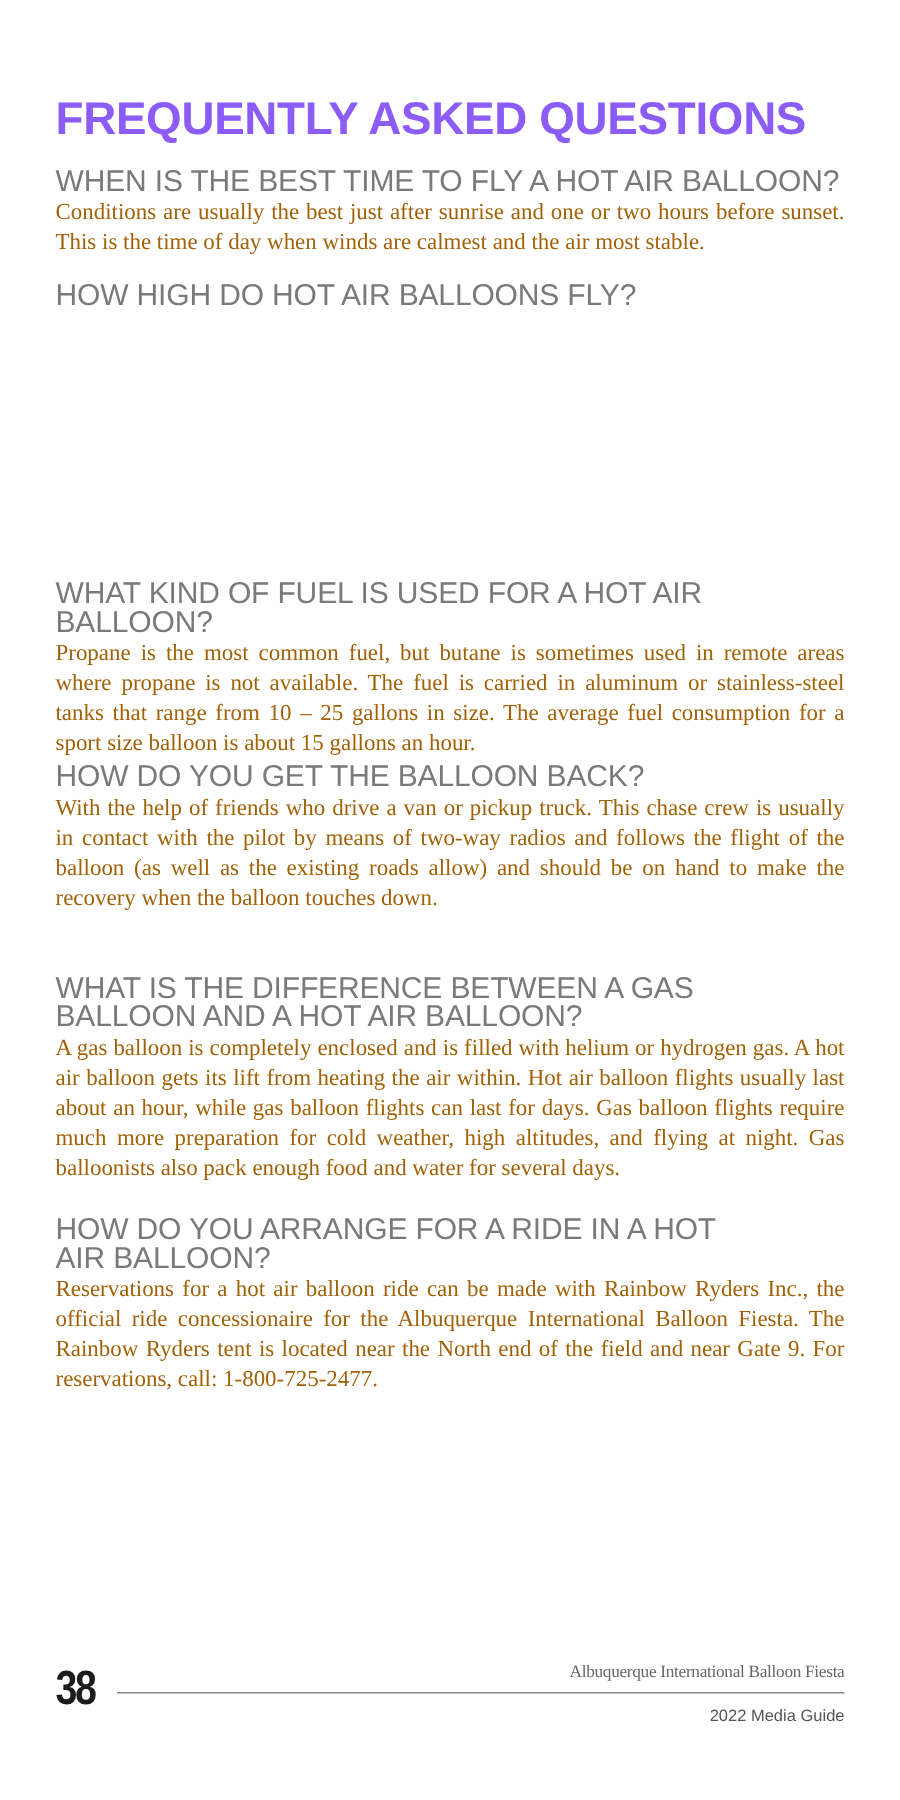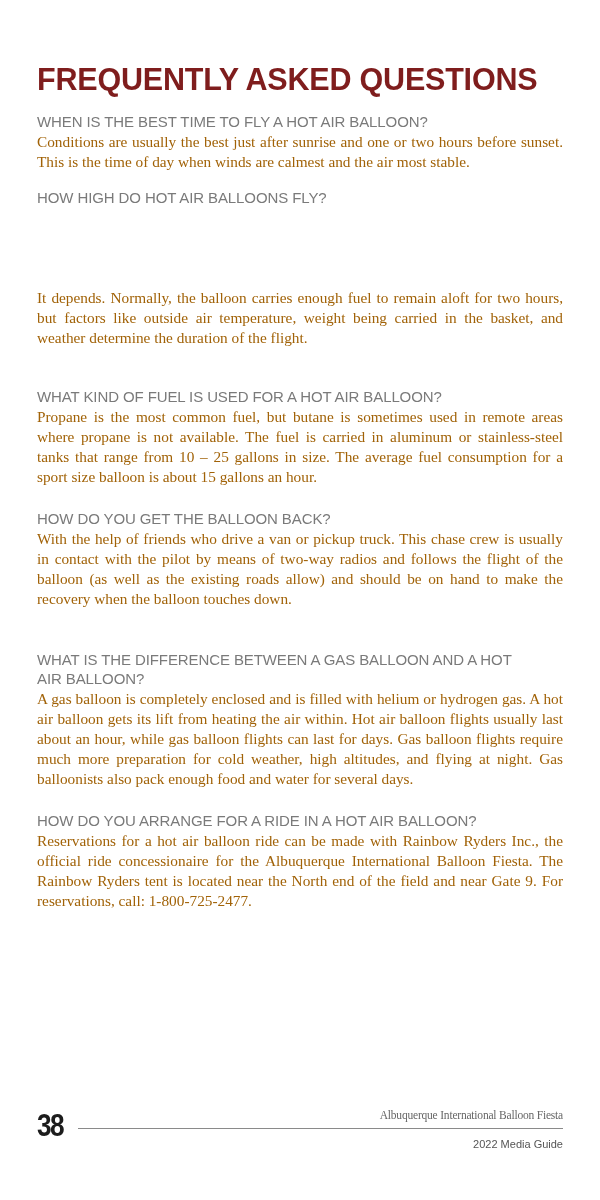--- a/index.html
+++ b/index.html
@@ -1,24 +1,24 @@
 <!DOCTYPE html>
 <html><head>
 <meta charset="utf-8">
 <style>
   html, body { margin: 0; padding: 0; background: #ffffff; }
   body { width: 600px; height: 1200px; position: relative; overflow: hidden; }
   .title {
     position: absolute; left: 37px; top: 62px;
     font-family: "Liberation Sans", sans-serif; font-weight: bold;
-    font-size: 30.5px; letter-spacing: -0.2px; color: #7f1d1d; margin: 0; white-space: nowrap;
+    font-size: 30.5px; letter-spacing: -0.2px; color: #8b5cf6; margin: 0; white-space: nowrap;
   }
   .faq { position: absolute; left: 37px; width: 526px; }
   .q {
-    font-family: "Liberation Sans", sans-serif; font-size: 15px; color: #7a7a7a;
+    font-family: "Liberation Sans", sans-serif; font-size: 20px; color: #7a7a7a;
     line-height: 19px; margin: 0; text-transform: uppercase; letter-spacing: -0.1px;
   }
   .a {
     font-family: "Liberation Serif", serif; font-size: 15.3px; color: #a16207;
     line-height: 20px; margin: 1px 0 0 0; text-align: justify;
   }
   .footer-num {
     position: absolute; left: 37px; top: 1107px;
     font-family: "Liberation Sans", sans-serif; font-weight: bold; font-size: 32px;
     letter-spacing: -2px; color: #1c1c1c; transform: scaleX(0.82); transform-origin: left;
@@ -42,21 +42,20 @@
 <div class="faq" style="top:112px">
   <p class="q">WHEN IS THE BEST TIME TO FLY A HOT AIR BALLOON?</p>
   <p class="a">Conditions are usually the best just after sunrise and one or two hours before sunset.  This is the time of day when winds are calmest and the air most stable.</p>
 </div>
 
 <div class="faq" style="top:188px">
   <p class="q">HOW HIGH DO HOT AIR BALLOONS FLY?</p>
 </div>
 
 <div class="faq" style="top:287px">
-  <p class="a">It depends.  Normally, the balloon carries enough fuel to remain aloft for two hours, but factors like outside air temperature, weight being carried in the basket, and weather determine the duration of the flight.</p>
 </div>
 
 <div class="faq" style="top:387px">
   <p class="q">WHAT KIND OF FUEL IS USED FOR A HOT AIR BALLOON?</p>
   <p class="a">Propane is the most common fuel, but butane is sometimes used in remote areas where propane is not available.  The fuel is carried in aluminum or stainless-steel tanks that range from 10 – 25 gallons in size.  The average fuel consumption for a sport size balloon is about 15 gallons an hour.</p>
 </div>
 
 <div class="faq" style="top:509px">
   <p class="q">HOW DO YOU GET THE BALLOON BACK?</p>
   <p class="a">With the help of friends who drive a van or pickup truck.  This chase crew is usually in contact with the pilot by means of two-way radios and follows the flight of the balloon (as well as the existing roads allow) and should be on hand to make the recovery when the balloon touches down.</p>

